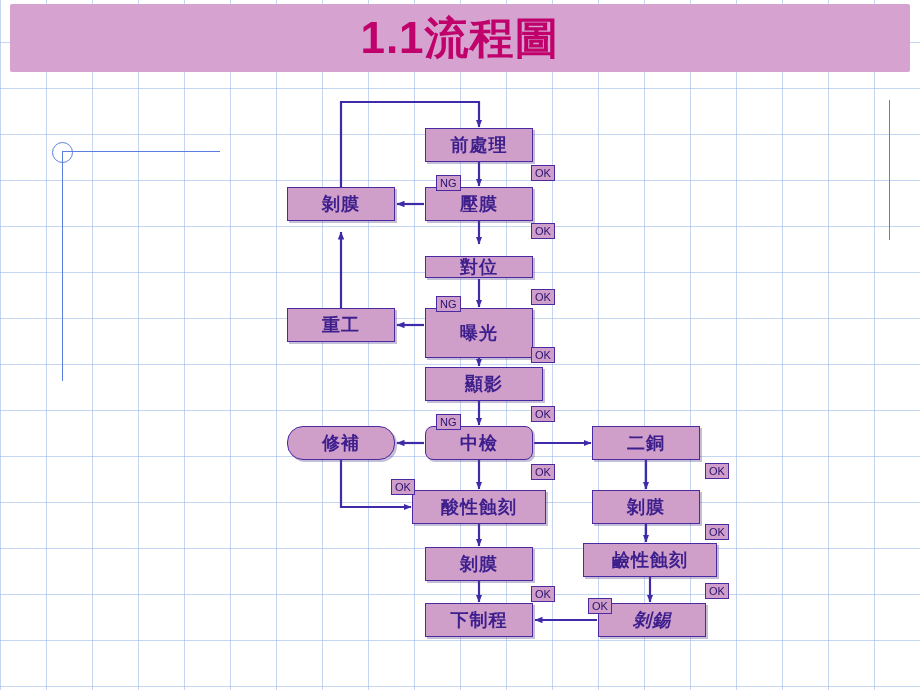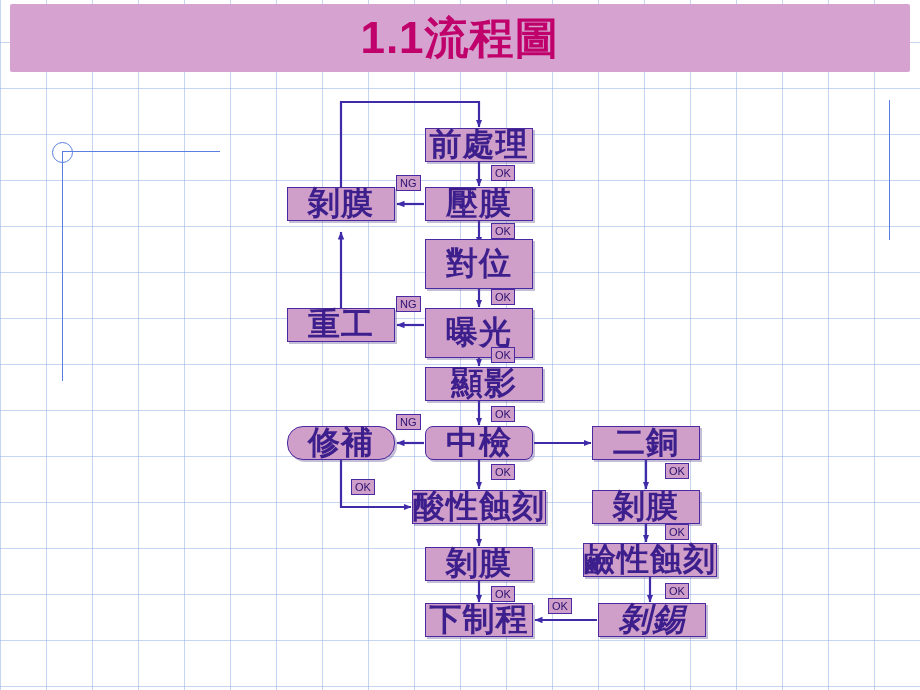--- a/index.html
+++ b/index.html
@@ -40,38 +40,39 @@
     position:absolute;left:52px;top:142px;width:19px;height:19px;
     border:1px solid #5b7fe0;border-radius:50%;background:transparent;
   }
   #deco-right{position:absolute;left:889px;top:100px;width:1px;height:140px;background:#5b7fe0;}
   
   .node{
     position:absolute;
     background:#cf9ec9;
     border:1px solid #4a2aa0;
     color:#3c1e8c;
-    font-size:32px;
+    font-size:18px;
     font-weight:bold;
     display:flex;align-items:center;justify-content:center;
     box-sizing:border-box;
     letter-spacing:1px;
     box-shadow:2px 2px 0 rgba(90,70,140,.35);
   }
   .lbl{
     position:absolute;
     background:#cf9ec9;
     border:1px solid #4a2aa0;
     color:#2a1270;
     font-size:11px;
     line-height:12px;
     padding:1px 3px 1px 3px;
     box-sizing:border-box;
     display:flex;align-items:center;justify-content:center;
     font-weight:normal;
+    margin-left:40px;
   }
   
   #edges{position:absolute;left:0;top:0;width:920px;height:690px;}
 </style>
 </head>
 <body>
 
 <div id="grid"></div>
 
 <div id="deco-circle"></div>
@@ -117,21 +118,21 @@
     <path d="M341,187 L341,102 L479,102 L479,127"></path>
 
     <path d="M341,308 L341,232"></path>
   </g>
 </svg>
 
 <div id="nodes">
     <div class="node" style="left: 425px; top: 128px; width: 108px; height: 34px;">前處理</div>
     <div class="node" style="left: 425px; top: 187px; width: 108px; height: 34px;">壓膜</div>
     <div class="node" style="left: 287px; top: 187px; width: 108px; height: 34px;">剝膜</div>
-    <div class="node" style="left: 425px; top: 239px; width: 108px; height: 50px; text-align: center;">對位</div>
+    <div class="node" style="left: 425px; top: 256px; width: 108px; height: 22px; text-align: center;">對位</div>
     <div class="node" style="left: 425px; top: 308px; width: 108px; height: 50px;">曝光</div>
     <div class="node" style="left: 287px; top: 308px; width: 108px; height: 34px;">重工</div>
     <div class="node" style="left: 425px; top: 367px; width: 118px; height: 34px;">顯影</div>
     <div class="node" style="left: 425px; top: 426px; width: 108px; height: 34px; border-radius: 8px;">中檢</div>
     <div class="node" style="left: 287px; top: 426px; width: 108px; height: 34px; border-radius: 16px;">修補</div>
     <div class="node" style="left: 592px; top: 426px; width: 108px; height: 34px;">二銅</div>
     <div class="node" style="left: 412px; top: 490px; width: 134px; height: 34px;">酸性蝕刻</div>
     <div class="node" style="left: 592px; top: 490px; width: 108px; height: 34px;">剝膜</div>
     <div class="node" style="left: 425px; top: 547px; width: 108px; height: 34px;">剝膜</div>
     <div class="node" style="left: 583px; top: 543px; width: 134px; height: 34px;">鹼性蝕刻</div>

